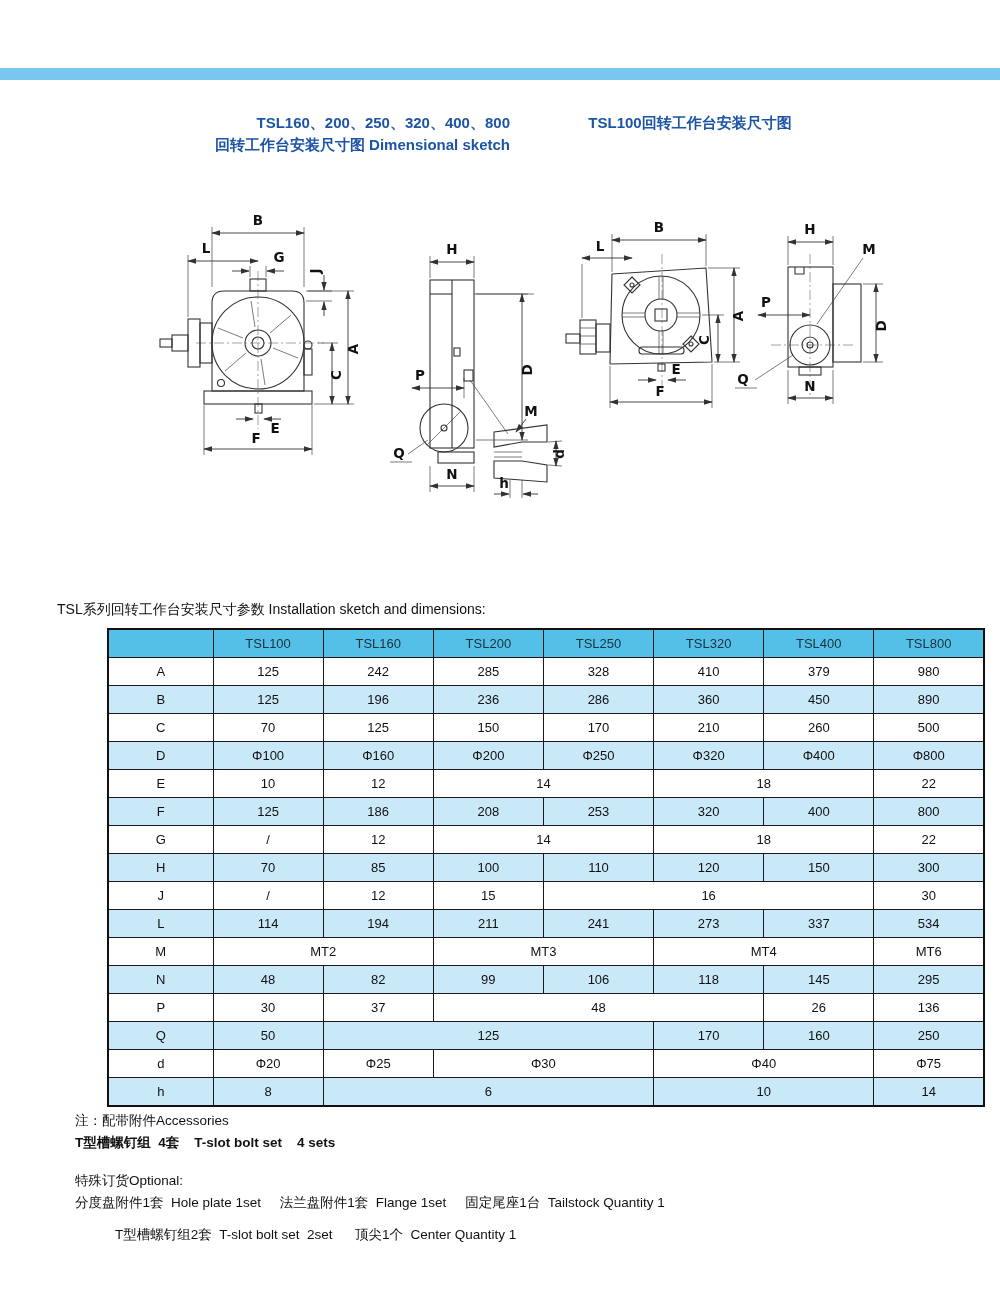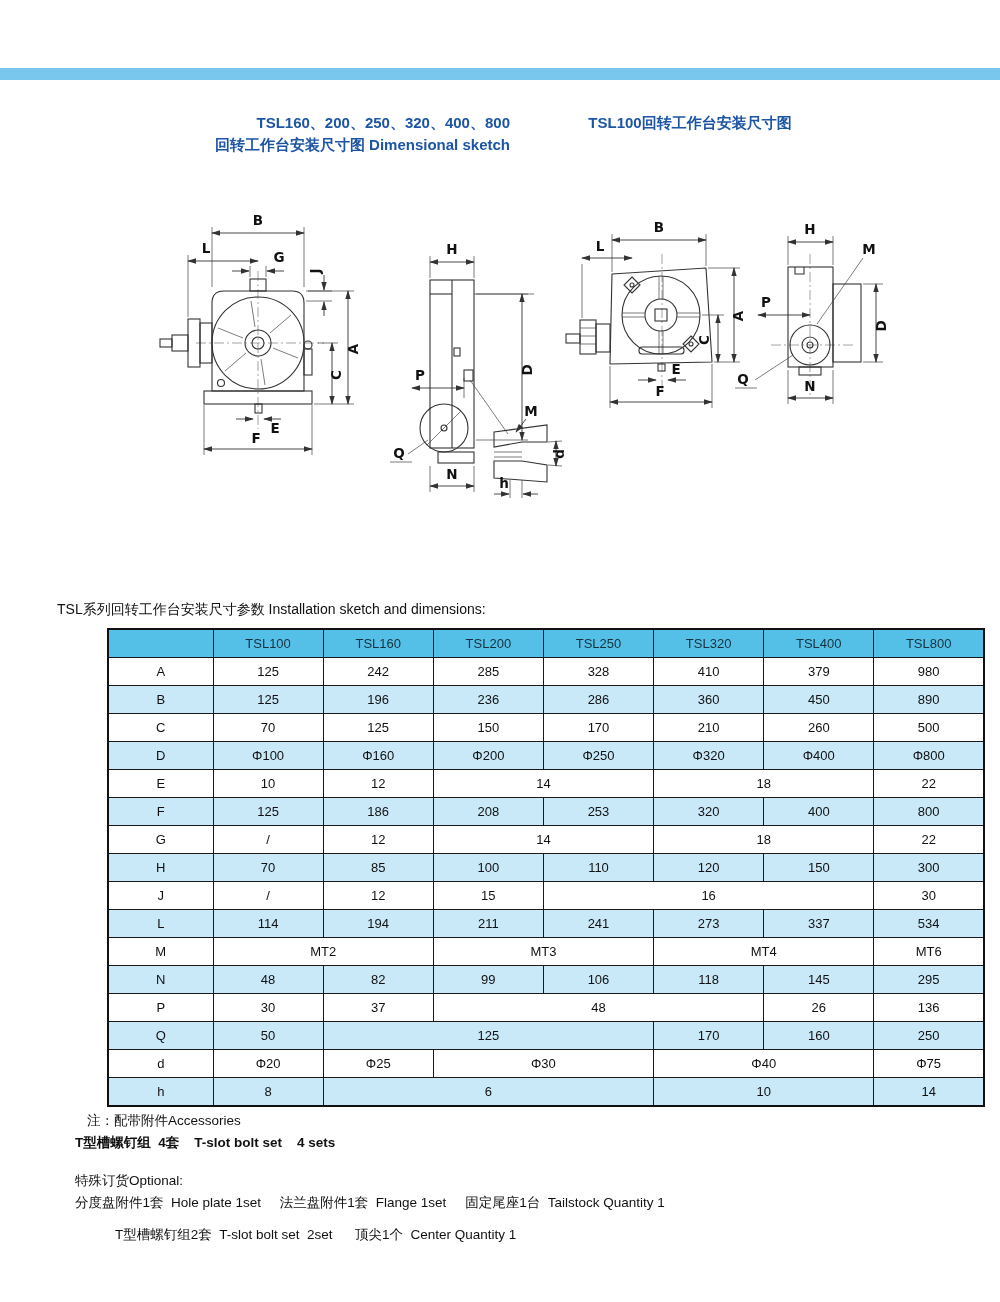--- a/index.html
+++ b/index.html
@@ -22,21 +22,21 @@
   svg text{font-family:"DejaVu Sans","Liberation Sans",sans-serif;font-size:13.5px;font-weight:bold;
            fill:#111;text-anchor:middle;}
   .table-title{position:absolute;left:57px;top:601px;font-size:14px;color:#111;}
   table.dims{position:absolute;left:75px;top:628px;width:878px;border-collapse:collapse;
              table-layout:fixed;border:2px solid #111;margin-left:32px;}
   table.dims td{border:1px solid #1a1a1a;height:27px;text-align:center;vertical-align:middle;
                 font-size:13px;color:#111;padding:0;background:#fff;}
   table.dims thead td{background:var(--header-bg,#54c0e8);color:#17303c;}
   table.dims tr.alt td{background:var(--alt-bg,#c9e9f9);}
   .txtline{position:absolute;left:75px;font-size:13.5px;color:#111;white-space:pre;}
-  .n1{top:1112px;margin-left:12px;} .n2{top:1134px;font-weight:bold;}
+  .n1{top:1112px;} .n2{top:1134px;font-weight:bold;}
   .o1{top:1172px;} .o2{top:1194px;} .o3{top:1226px;margin-left:40px;}
 </style>
 </head>
 <body>
 
 <div class="page">
 
   <div class="accent-bar"></div>
 
   <div class="title-block title-left">

